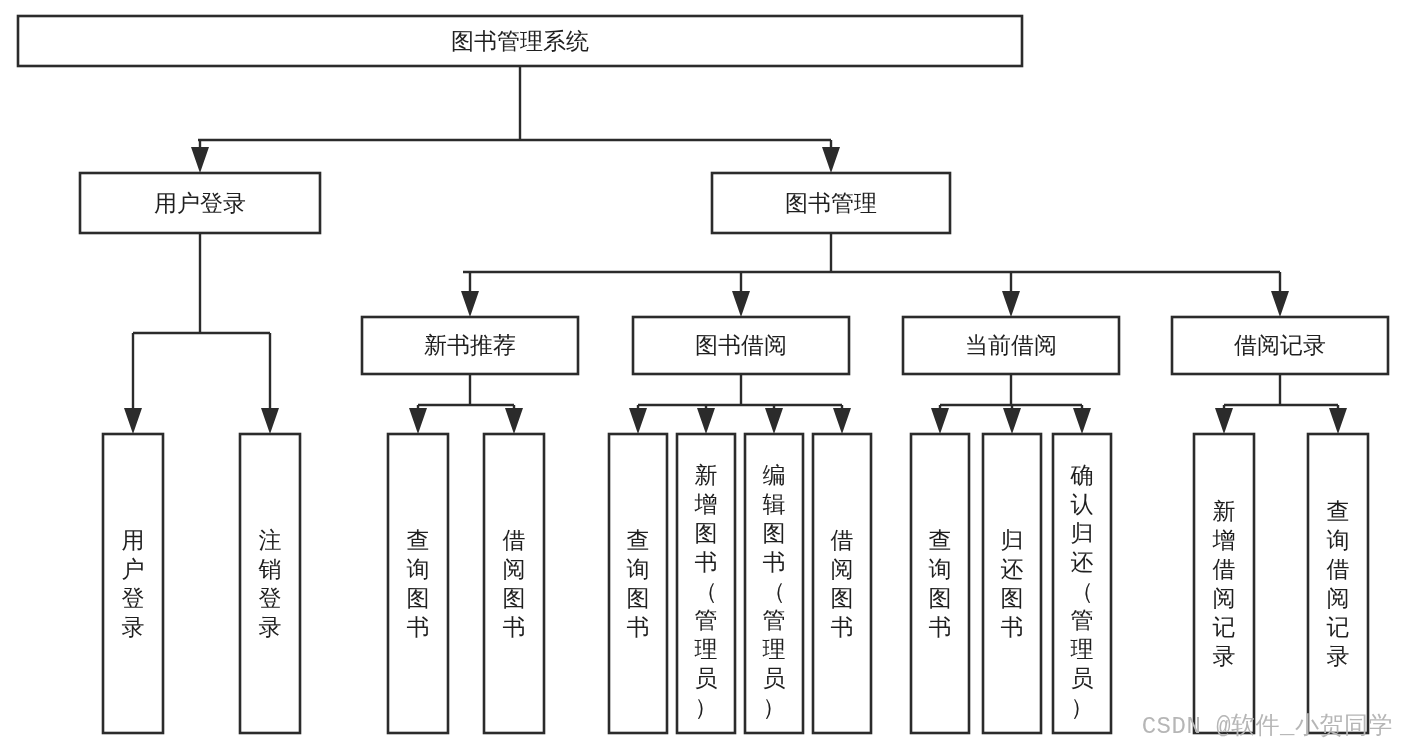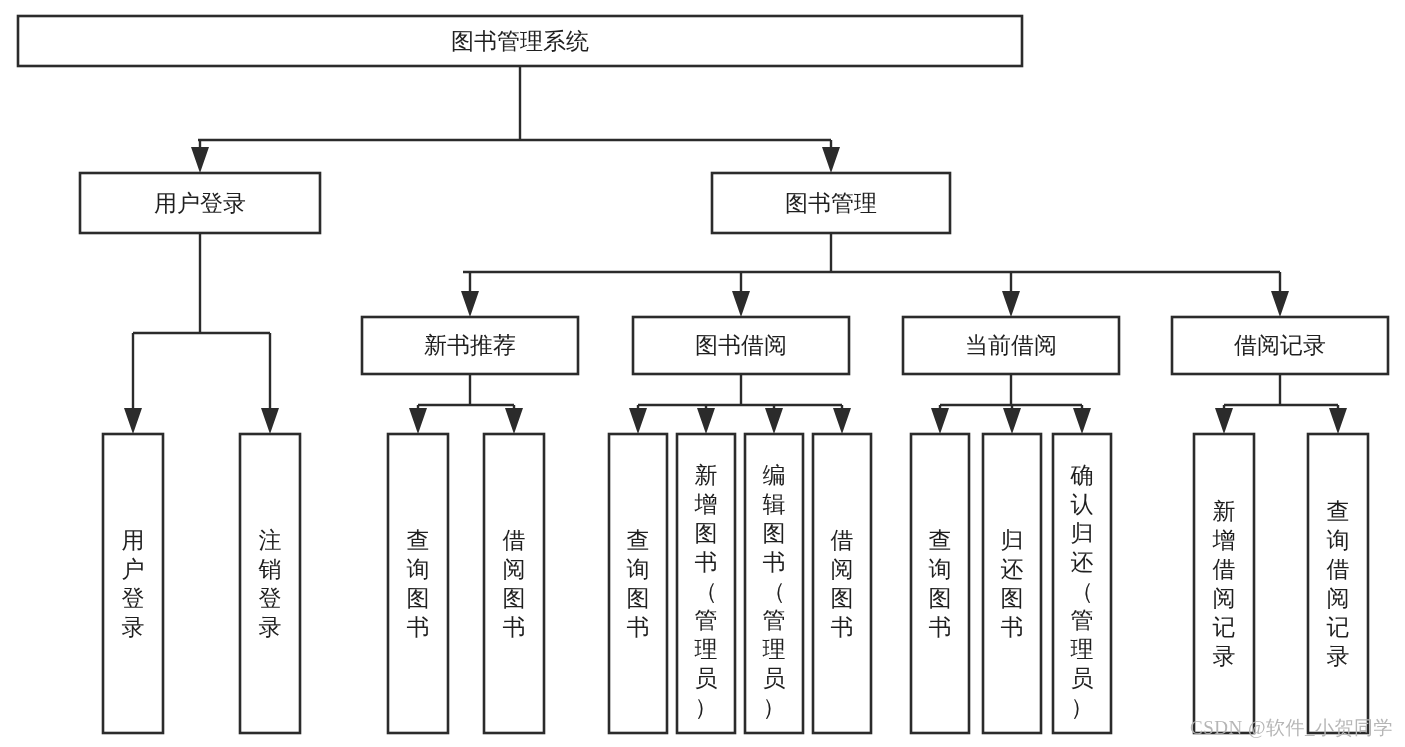--- a/index.html
+++ b/index.html
@@ -58,22 +58,22 @@
   .leaf-label {
     fill: #1f1f1f;
     font-family: "DejaVu Sans", "Liberation Sans", sans-serif;
     font-size: 23px;
     text-anchor: middle;
   }
   .watermark {
     position: absolute;
     right: 12px;
     bottom: 6px;
-    font-family: Liberation Serif, serif;
-    font-size: 19px;
+    font-family: Liberation Mono, monospace;
+    font-size: 24px;
     color: #b6b6b6;
     letter-spacing: 0.5px;
     white-space: nowrap;
     pointer-events: none;
   }
 </style>
 </head>
 <body>
 
 <div id="diagram-root">

